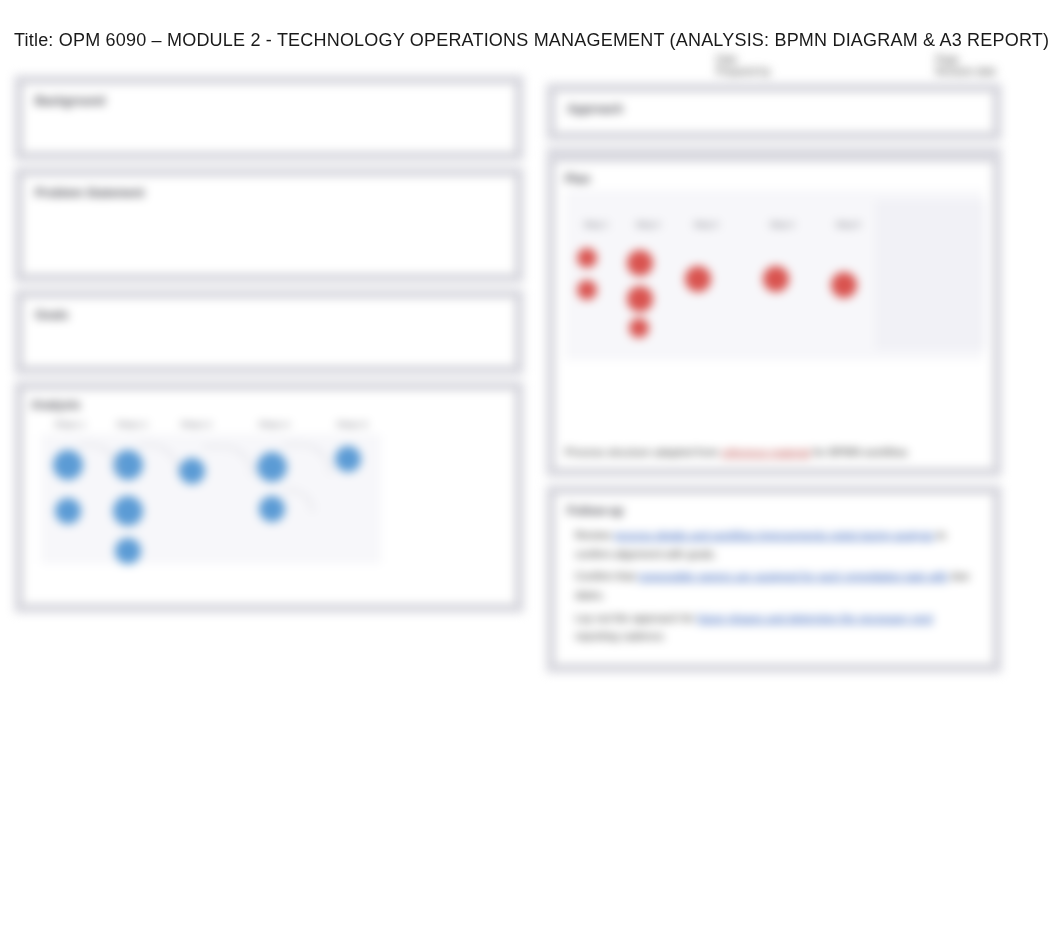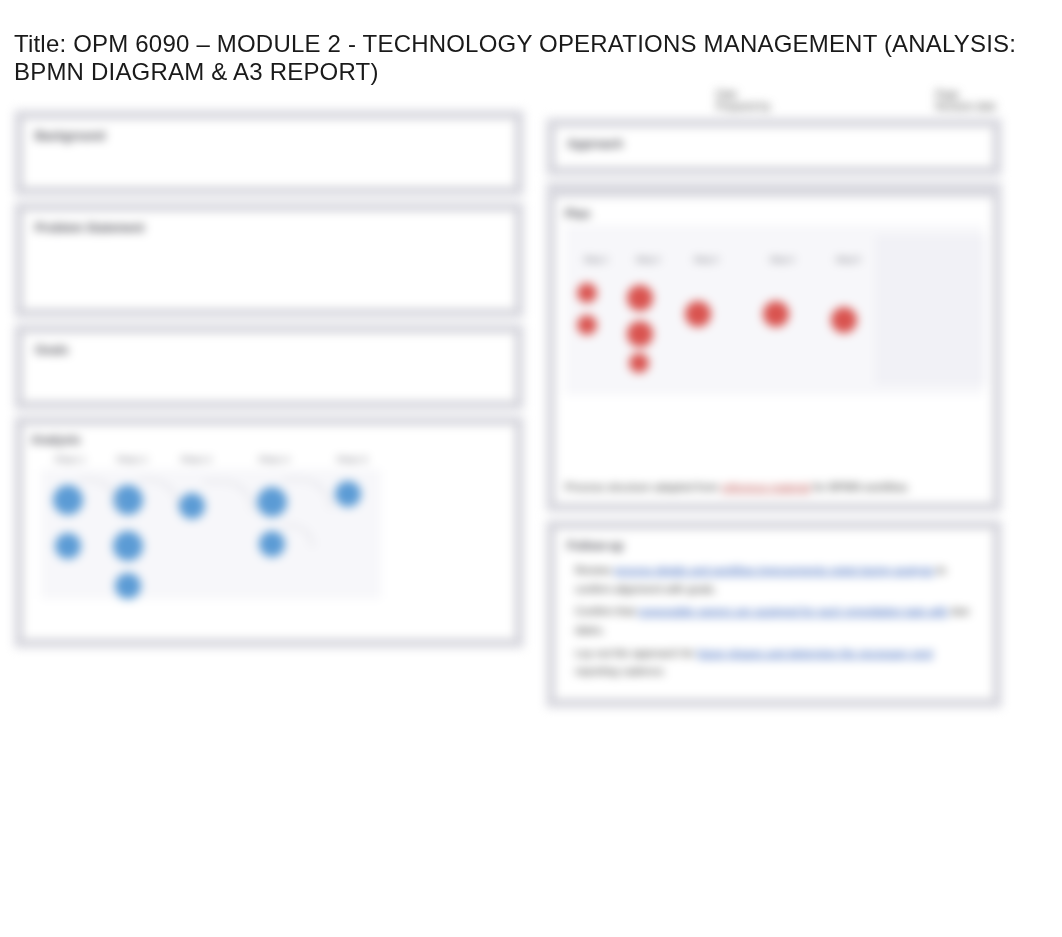--- a/index.html
+++ b/index.html
@@ -9,21 +9,21 @@
     }
     body {
       background: #ffffff;
       font-family: -apple-system, BlinkMacSystemFont, "Segoe UI", Arial, sans-serif;
       width: 1062px;
       height: 937px;
       overflow: hidden;
       position: relative;
     }
     .page-title {
-      font-size: 24px;
+      font-size: 18px;
       font-weight: 400;
       color: #1a1a1a;
       padding: 30px 0 0 14px;
       letter-spacing: 0.2px;
     }
     .content-wrap {
       position: relative;
       width: 100%;
       height: 860px;
       filter: blur(5px);

